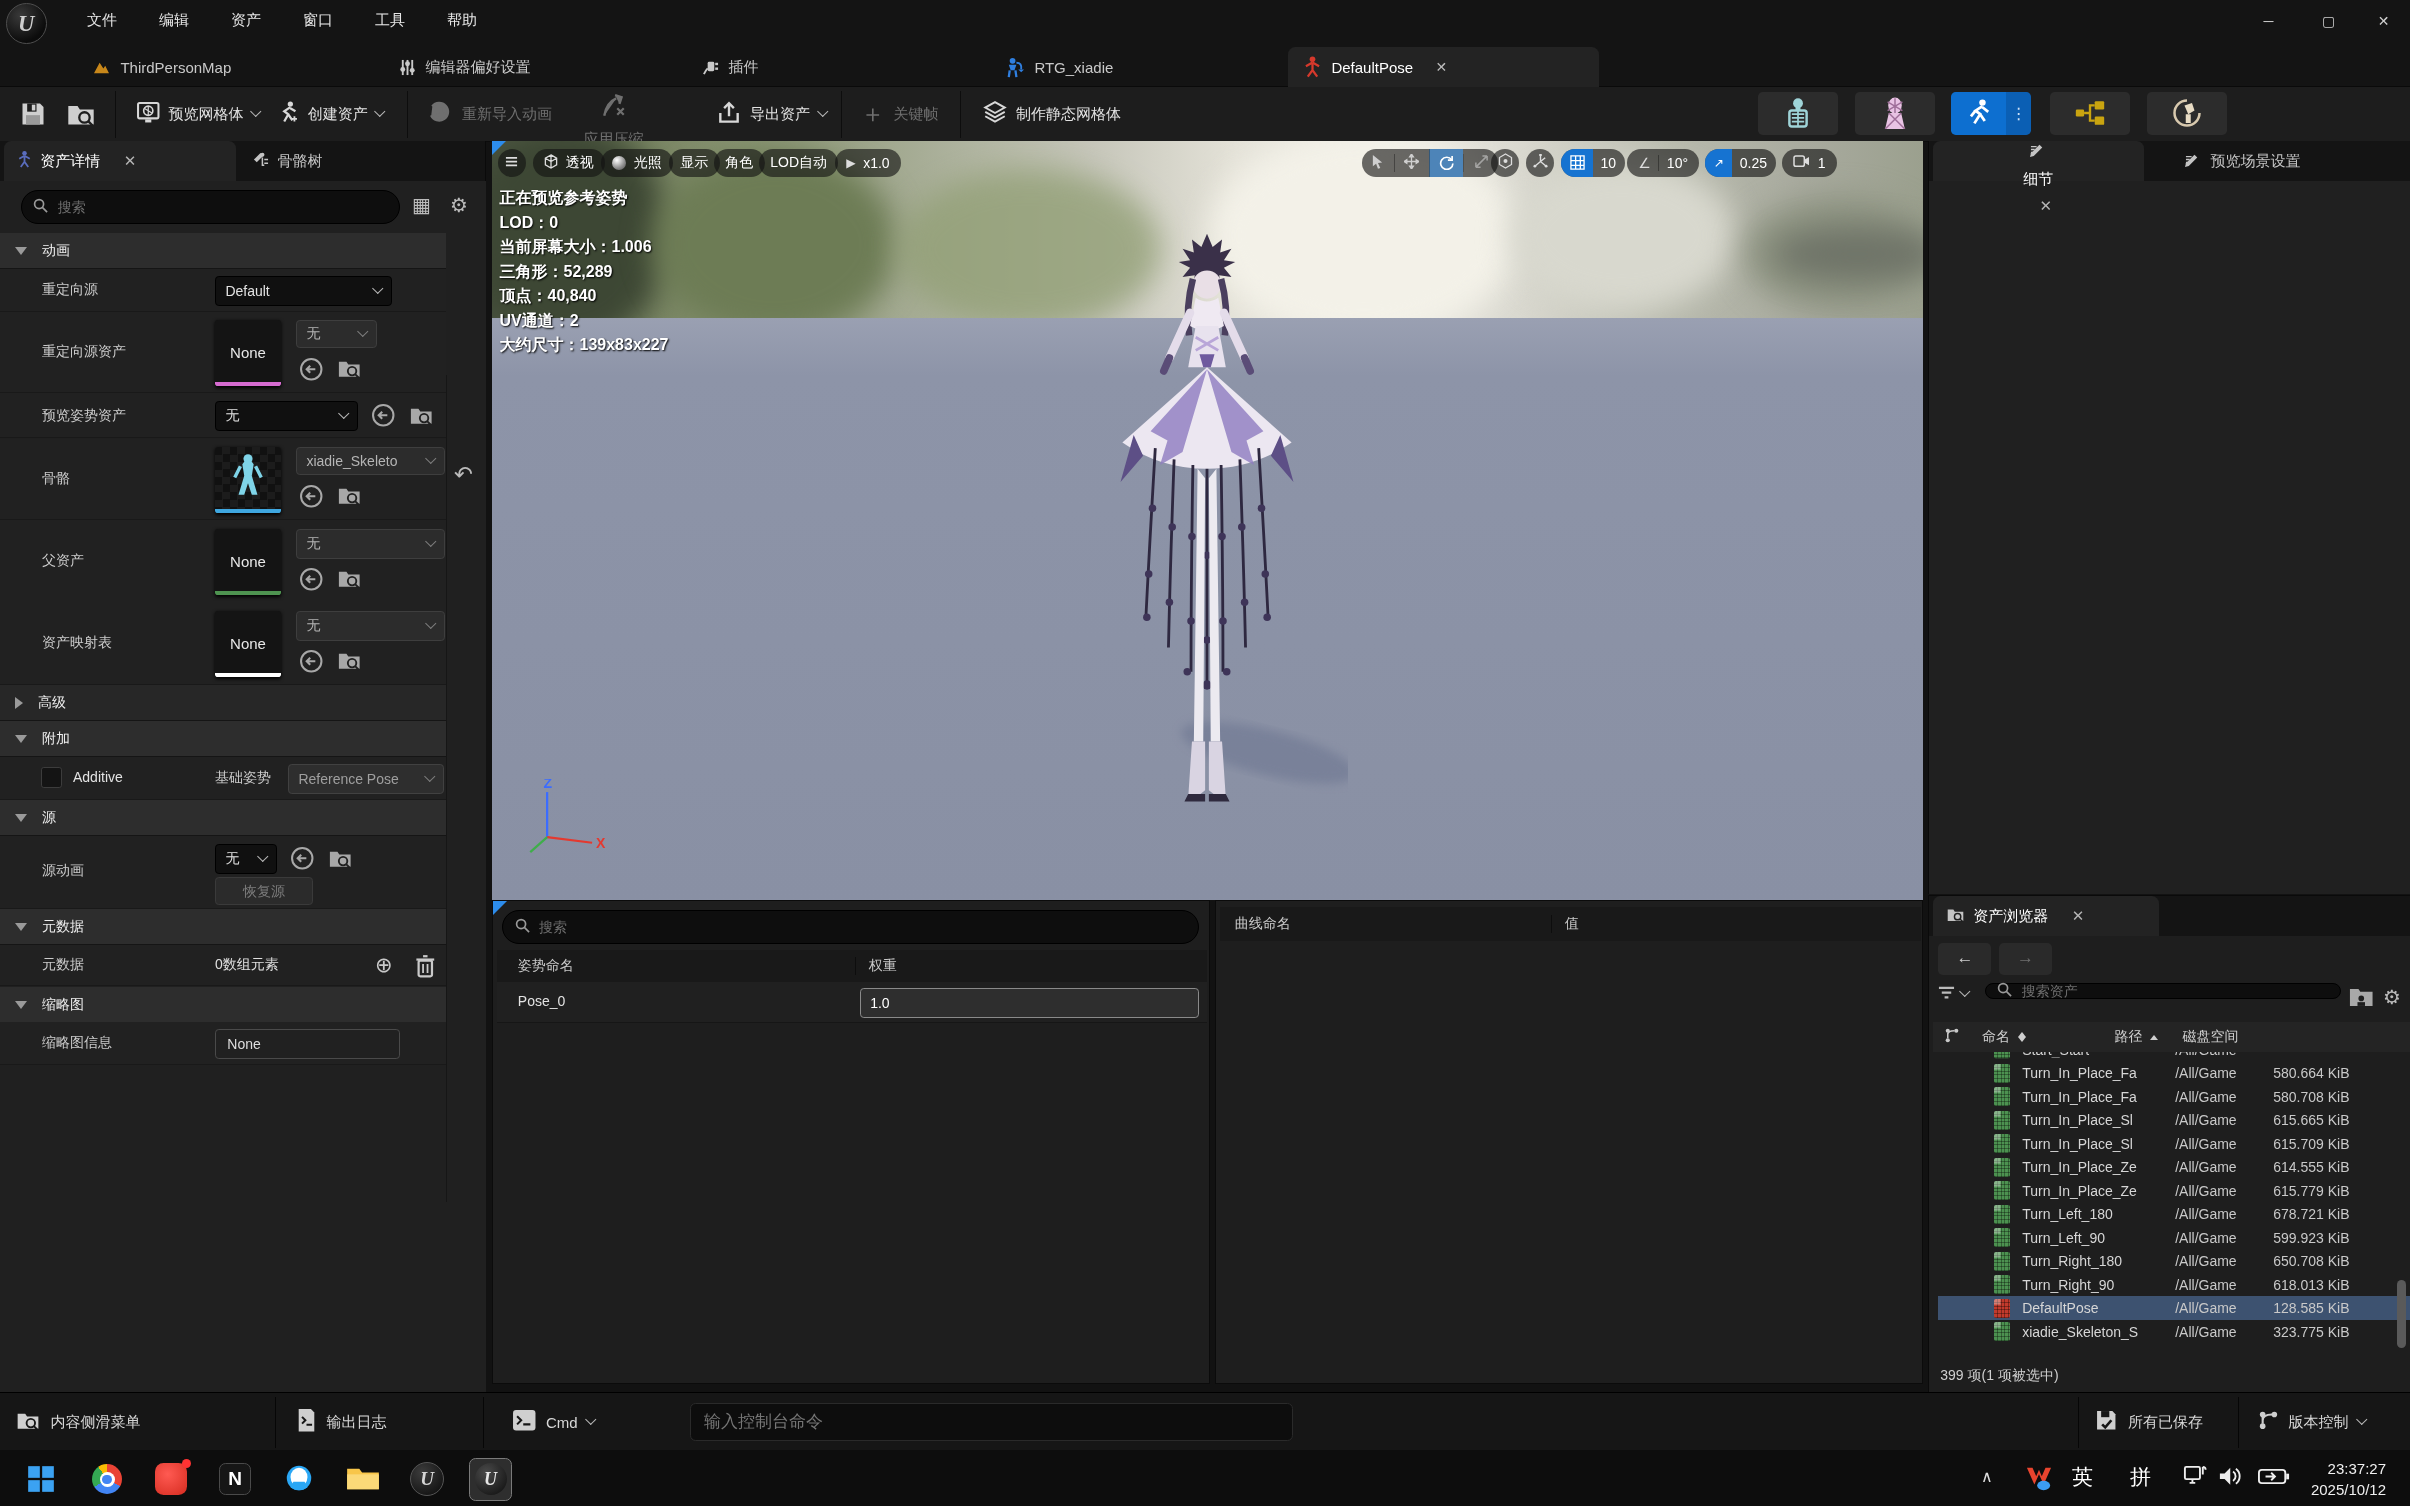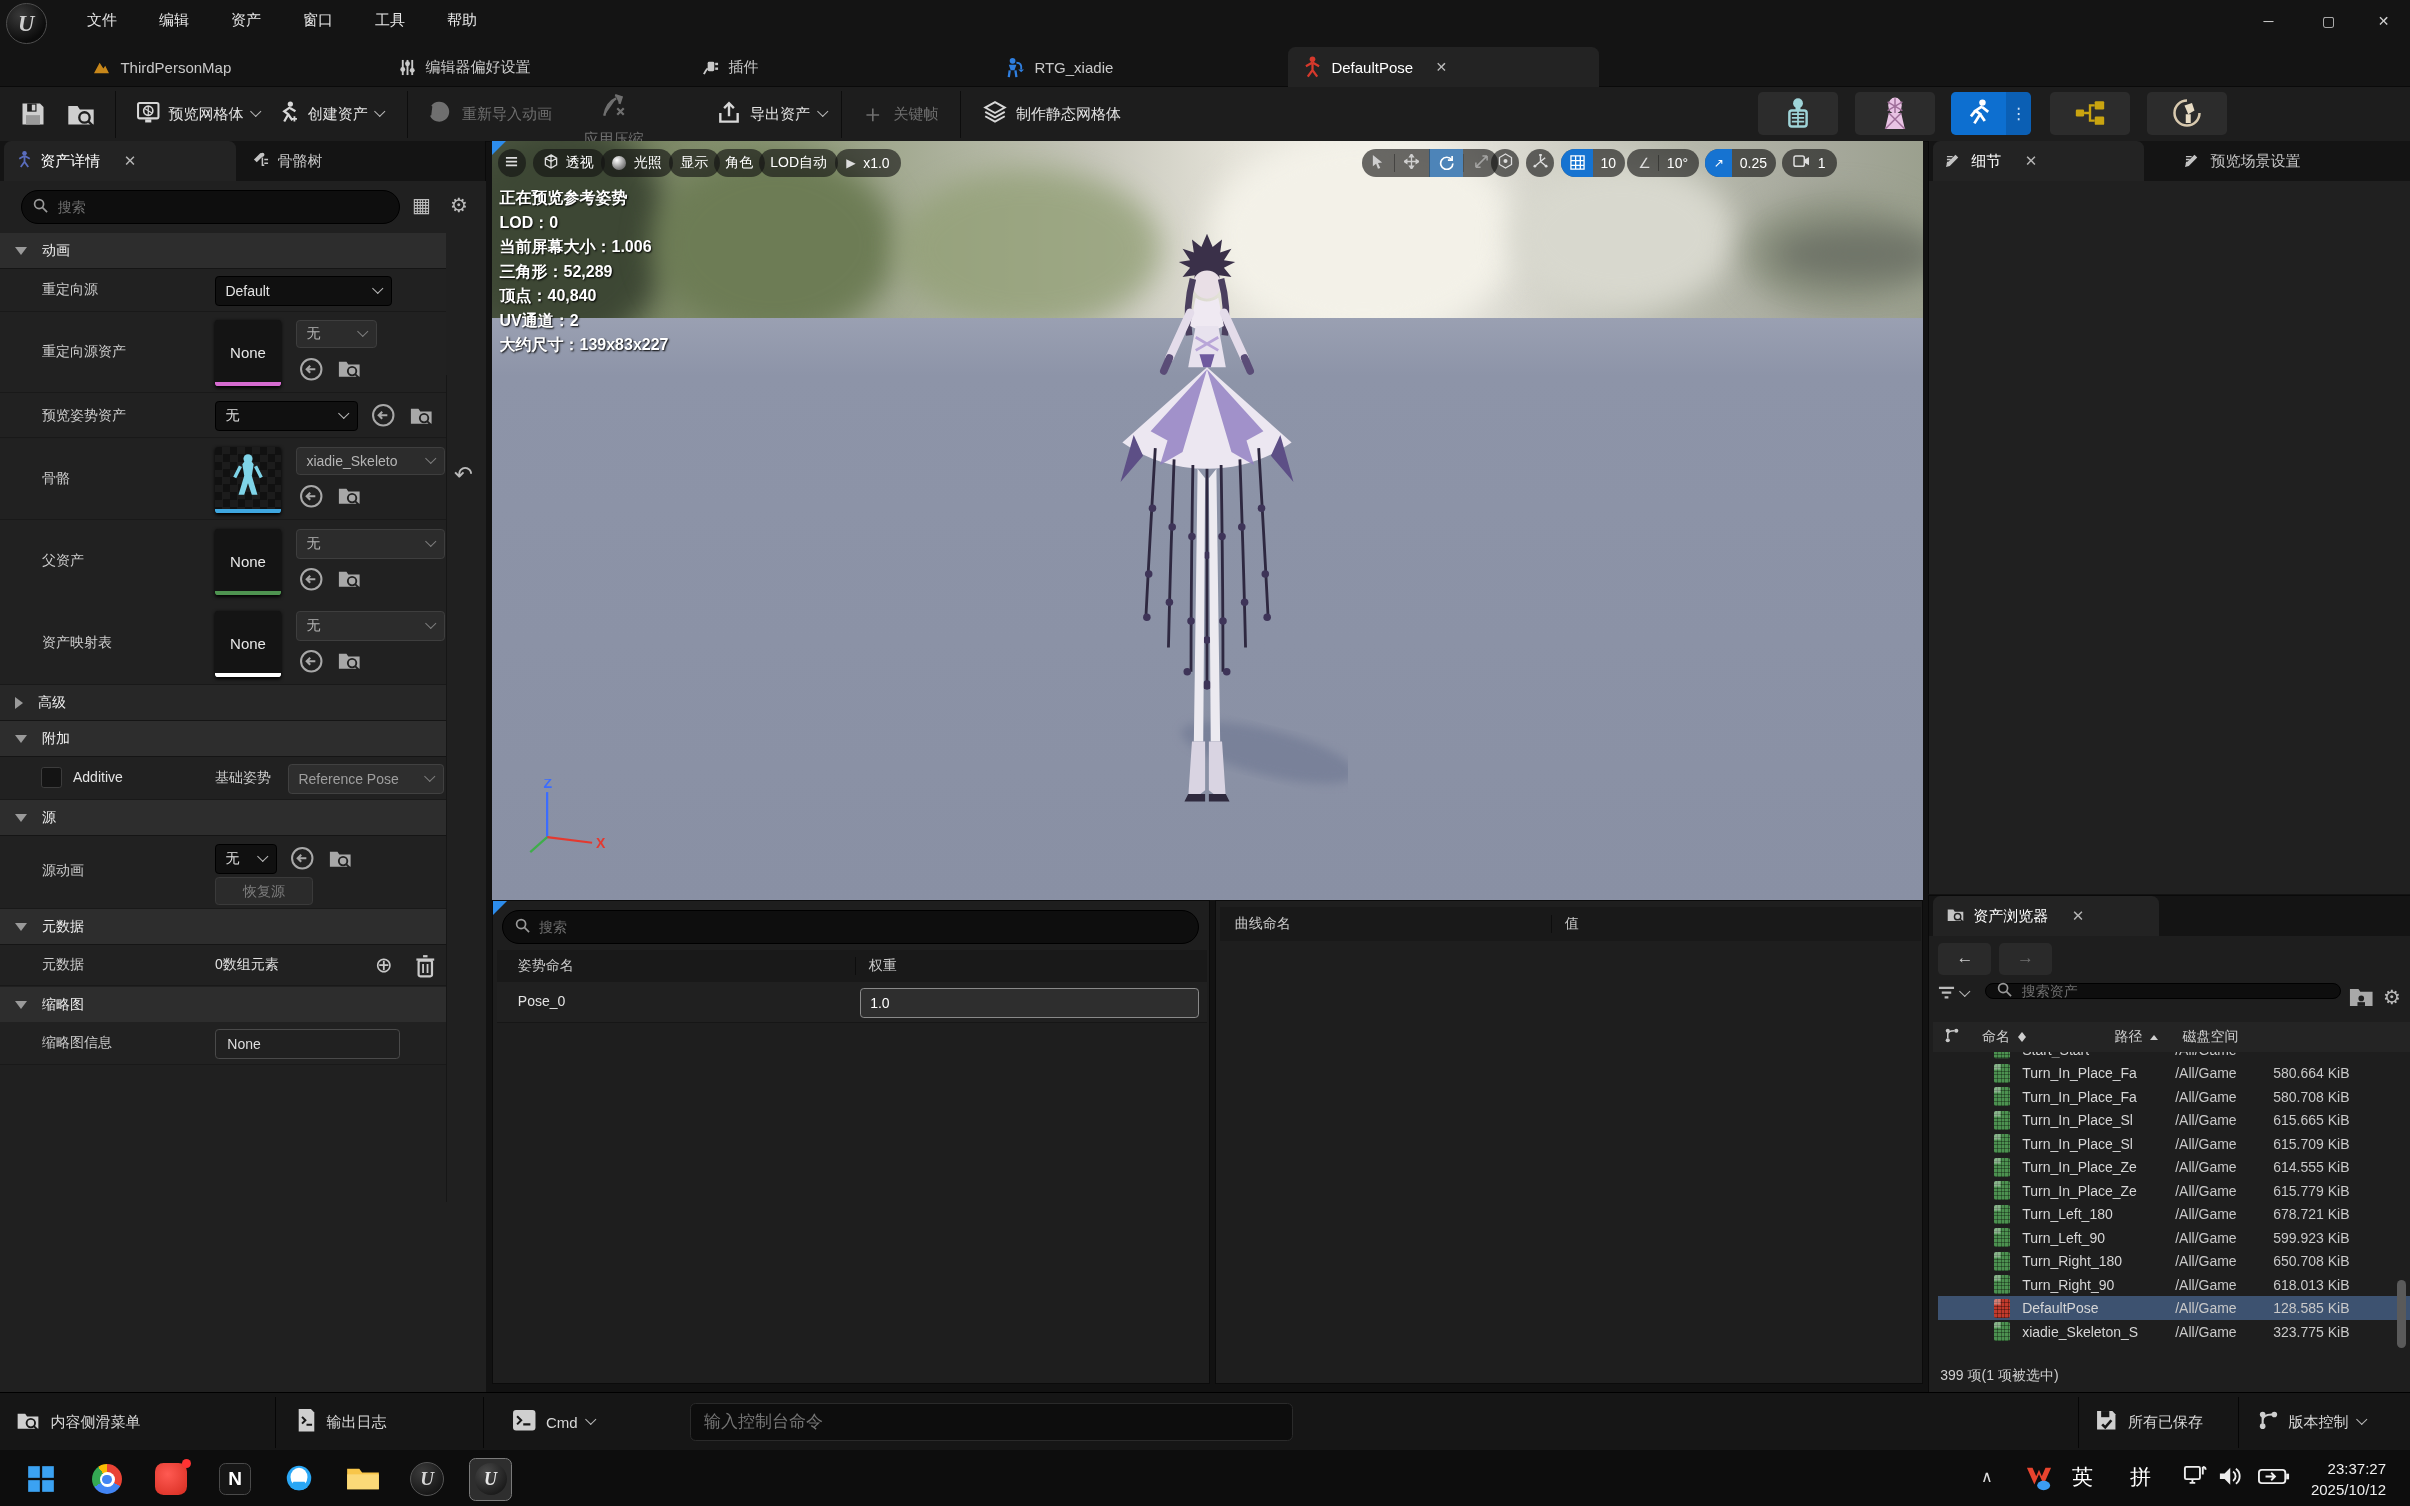--- a/index.html
+++ b/index.html
@@ -727,21 +727,21 @@
 
 <div class="abs darkpanel" style="left:1215px;top:900px;width:708px;height:484px;">
   <div class="thead abs" style="left:3.8px;top:5.6px;width:701px;height:34px;">
     <span style="padding-left:15px;width:331px;">曲线命名</span>
     <span style="border-left:0.9px solid #0d0d0d;padding-left:13px;">值</span>
   </div>
 </div>
 
 <div class="abs" style="left:1928px;top:141px;width:482px;height:753px;background:#202020;border-left:1.9px solid #0a0a0a;">
   <div class="panel-tabstrip" style="left:0;top:0;">
-    <div class="ptab active" style="left:3.8px;width:211px;">
+    <div class="ptab active" style="left:3.8px;width:211px;flex-direction:column;">
       <span><svg width="17" height="17" viewBox="0 0 18 18">
             <path d="M1 13 L10 4 l3 3 L4 16 l-4 1 Z" fill="#c4c4c4"></path>
             <path d="M1 6 h6 M1 9 h4 M1 12 h2" stroke="#c4c4c4" stroke-width="1.4"></path>
           </svg></span>
       <span>细节</span>
       <span class="close">✕</span>
     </div>
     <div class="ptab" style="left:243px;width:217px;">
       <span><svg width="17" height="17" viewBox="0 0 18 18">
             <path d="M1 13 L10 4 l3 3 L4 16 l-4 1 Z" fill="#c4c4c4"></path>

